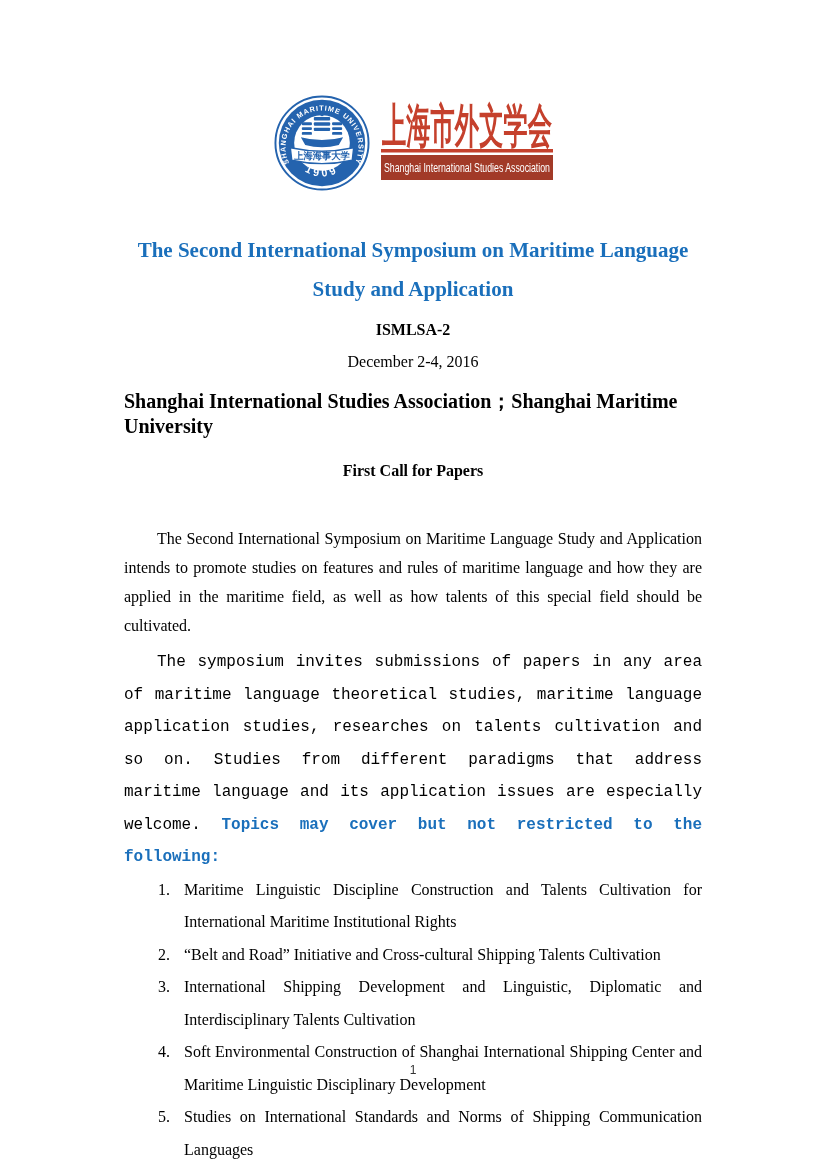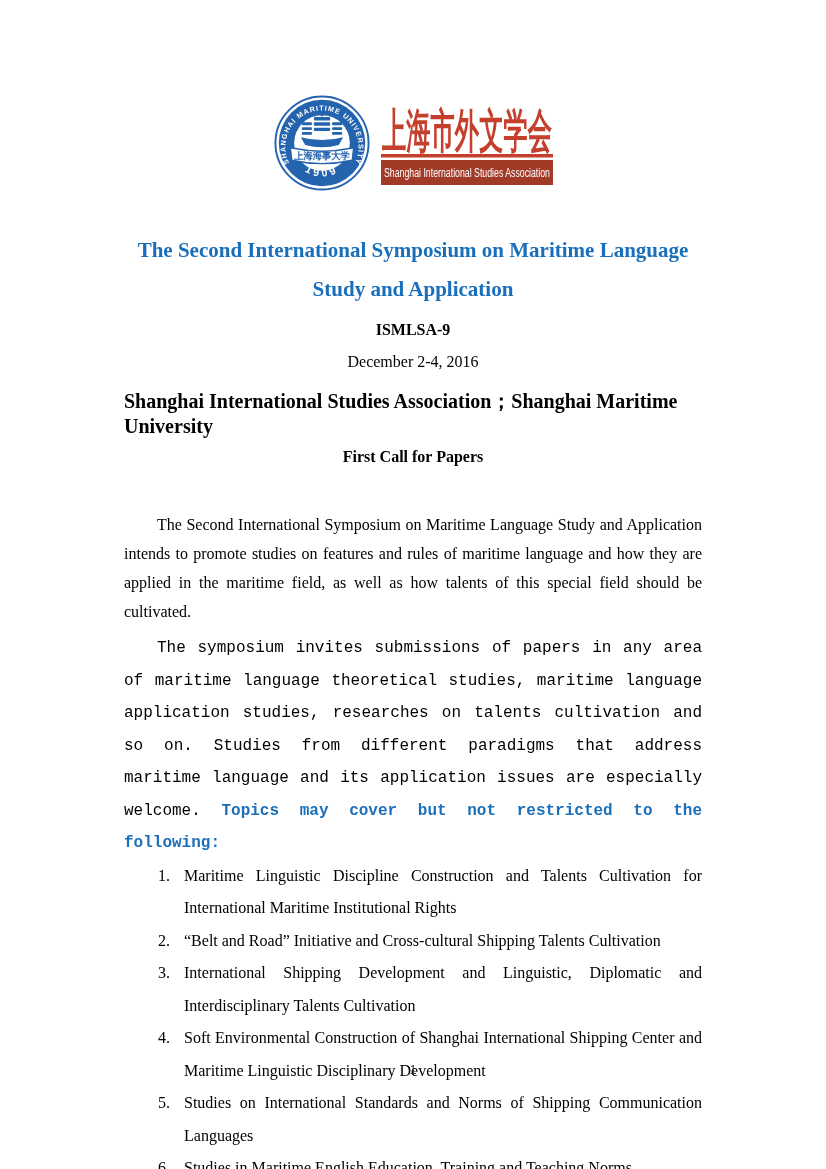--- a/index.html
+++ b/index.html
@@ -13,21 +13,21 @@
   }
   .page {
     width: 826px; height: 1169px;
     padding: 95px 124px 0 124px;
     position: relative;
   }
   
   .logo-row {
     display: flex;
     justify-content: center;
-    align-items: center;
+    align-items: flex-start;
     gap: 8px;
     height: 96px;
   }
   .smu-logo svg { display: block; }
   .sisa-logo svg { display: block; }
   
   .title {
     margin-top: 40px;
     text-align: center;
     color: #1A6FBB;
@@ -47,21 +47,21 @@
     font-size: 16px;
     font-weight: normal;
   }
   .organizers {
     margin-top: 17px;
     text-align: left;
     font-size: 20px;
     font-weight: bold;
   }
   .call-heading {
-    margin-top: 10px;
+    margin-top: 24px;
     text-align: center;
     font-size: 16px;
     font-weight: bold;
   }
   
   .body-text { margin-top: 44px; font-size: 16px; }
   .para {
     text-align: justify;
     text-indent: 33px;
   }
@@ -146,21 +146,21 @@
         <rect x="1" y="54" width="172" height="3.5" fill="#C5402C"></rect>
         <rect x="1" y="60" width="172" height="25" fill="#A23A28"></rect>
         <text x="87" y="77" text-anchor="middle" font-size="12.5" fill="#ffffff" font-family="Liberation Sans, sans-serif" textLength="166" lengthAdjust="spacingAndGlyphs">Shanghai International Studies Association</text>
       </svg>
     </div>
 
   </div>
 
   <h1 class="title">The Second International Symposium on Maritime Language Study and Application</h1>
 
-  <div class="acronym">ISMLSA-9</div>
+  <div class="acronym">ISMLSA-2</div>
 
   <div class="conf-date">December 2-4, 2016</div>
 
   <div class="organizers">Shanghai International Studies Association；Shanghai Maritime University</div>
 
   <div class="call-heading">First Call for Papers</div>
 
   <div class="body-text">
 
     <p class="para p1">

